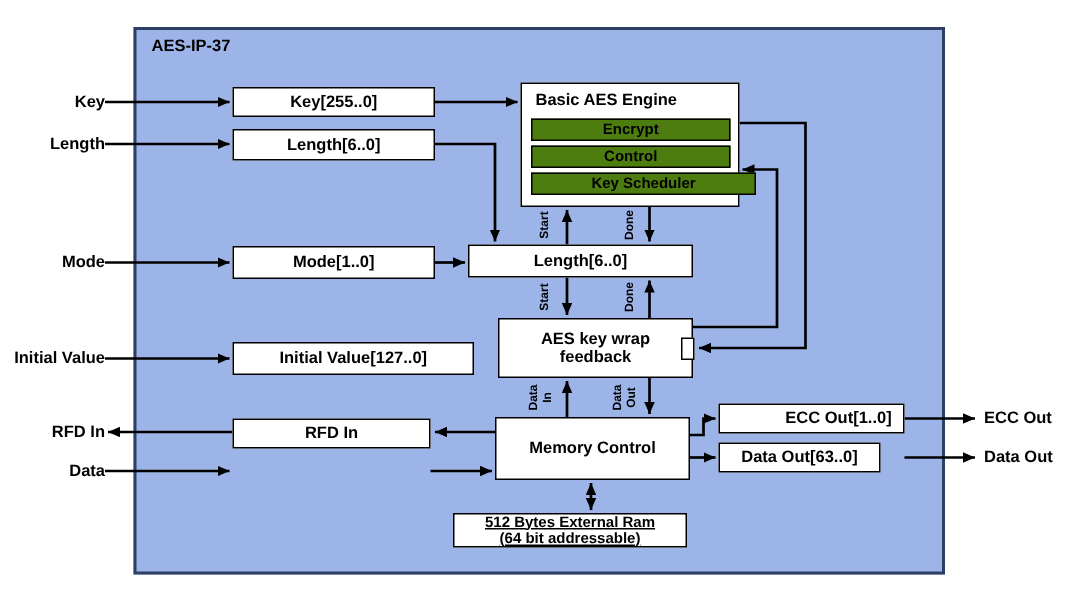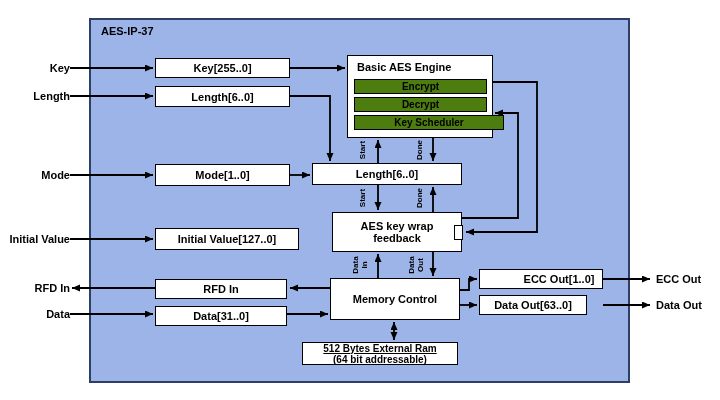--- a/index.html
+++ b/index.html
@@ -84,28 +84,27 @@
   <div class="ext-label ext-left" style="left:5px;top:169px;">Mode</div>
   <div class="ext-label ext-left" style="left:0px;top:233px;width:70px;">Initial Value</div>
   <div class="ext-label ext-left" style="left:5px;top:282px;">RFD In</div>
   <div class="ext-label ext-left" style="left:5px;top:308px;">Data</div>
   <div class="ext-label" style="left:656px;top:273px;">ECC Out</div>
   <div class="ext-label" style="left:656px;top:299px;">Data Out</div>
 
   <div class="box" style="left:155px;top:58px;width:135px;height:20px;">Key[255..0]</div>
   <div class="box" style="left:155px;top:86px;width:135px;height:21px;">Length[6..0]</div>
   <div class="box" style="left:155px;top:164px;width:135px;height:22px;">Mode[1..0]</div>
-  <div class="box" style="left:155px;top:228px;width:144px;height:22px;">Initial Value[127..0]</div>
+  <div class="box" style="left:155px;top:228px;width:161px;height:22px;">Initial Value[127..0]</div>
   <div class="box" style="left:155px;top:279px;width:132px;height:20px;">RFD In</div>
-  <div class="box" style="left:155px;top:306px;width:132px;height:20px;">Data[31..0]</div>
 
   <div class="box" style="left:347px;top:55px;width:146px;height:83px;align-items:flex-start;justify-content:flex-start;">
     <span class="engine-title">Basic AES Engine</span>
     <span class="subbox" style="left:6px;top:23px;width:133px;height:15px;">Encrypt</span>
-    <span class="subbox" style="left:6px;top:41px;width:133px;height:15px;">Decrypt</span>
+    <span class="subbox" style="left:6px;top:41px;width:133px;height:15px;">Control</span>
     <span class="subbox" style="left:6px;top:59px;width:150px;height:15px;">Key Scheduler</span>
   </div>
 
   <div class="box" style="left:312px;top:163px;width:150px;height:22px;">Length[6..0]</div>
   <div class="box" style="left:332px;top:212px;width:130px;height:40px;white-space:pre-line;">AES key wrap
 feedback</div>
   <div class="box" style="left:454px;top:225px;width:9px;height:15px;z-index:3;"></div>
   <div class="box" style="left:330px;top:278px;width:130px;height:42px;">Memory Control</div>
   <div class="box" style="left:479px;top:269px;width:124px;height:20px;padding-left:36px;">ECC Out[1..0]</div>
   <div class="box" style="left:479px;top:295px;width:108px;height:20px;">Data Out[63..0]</div>

